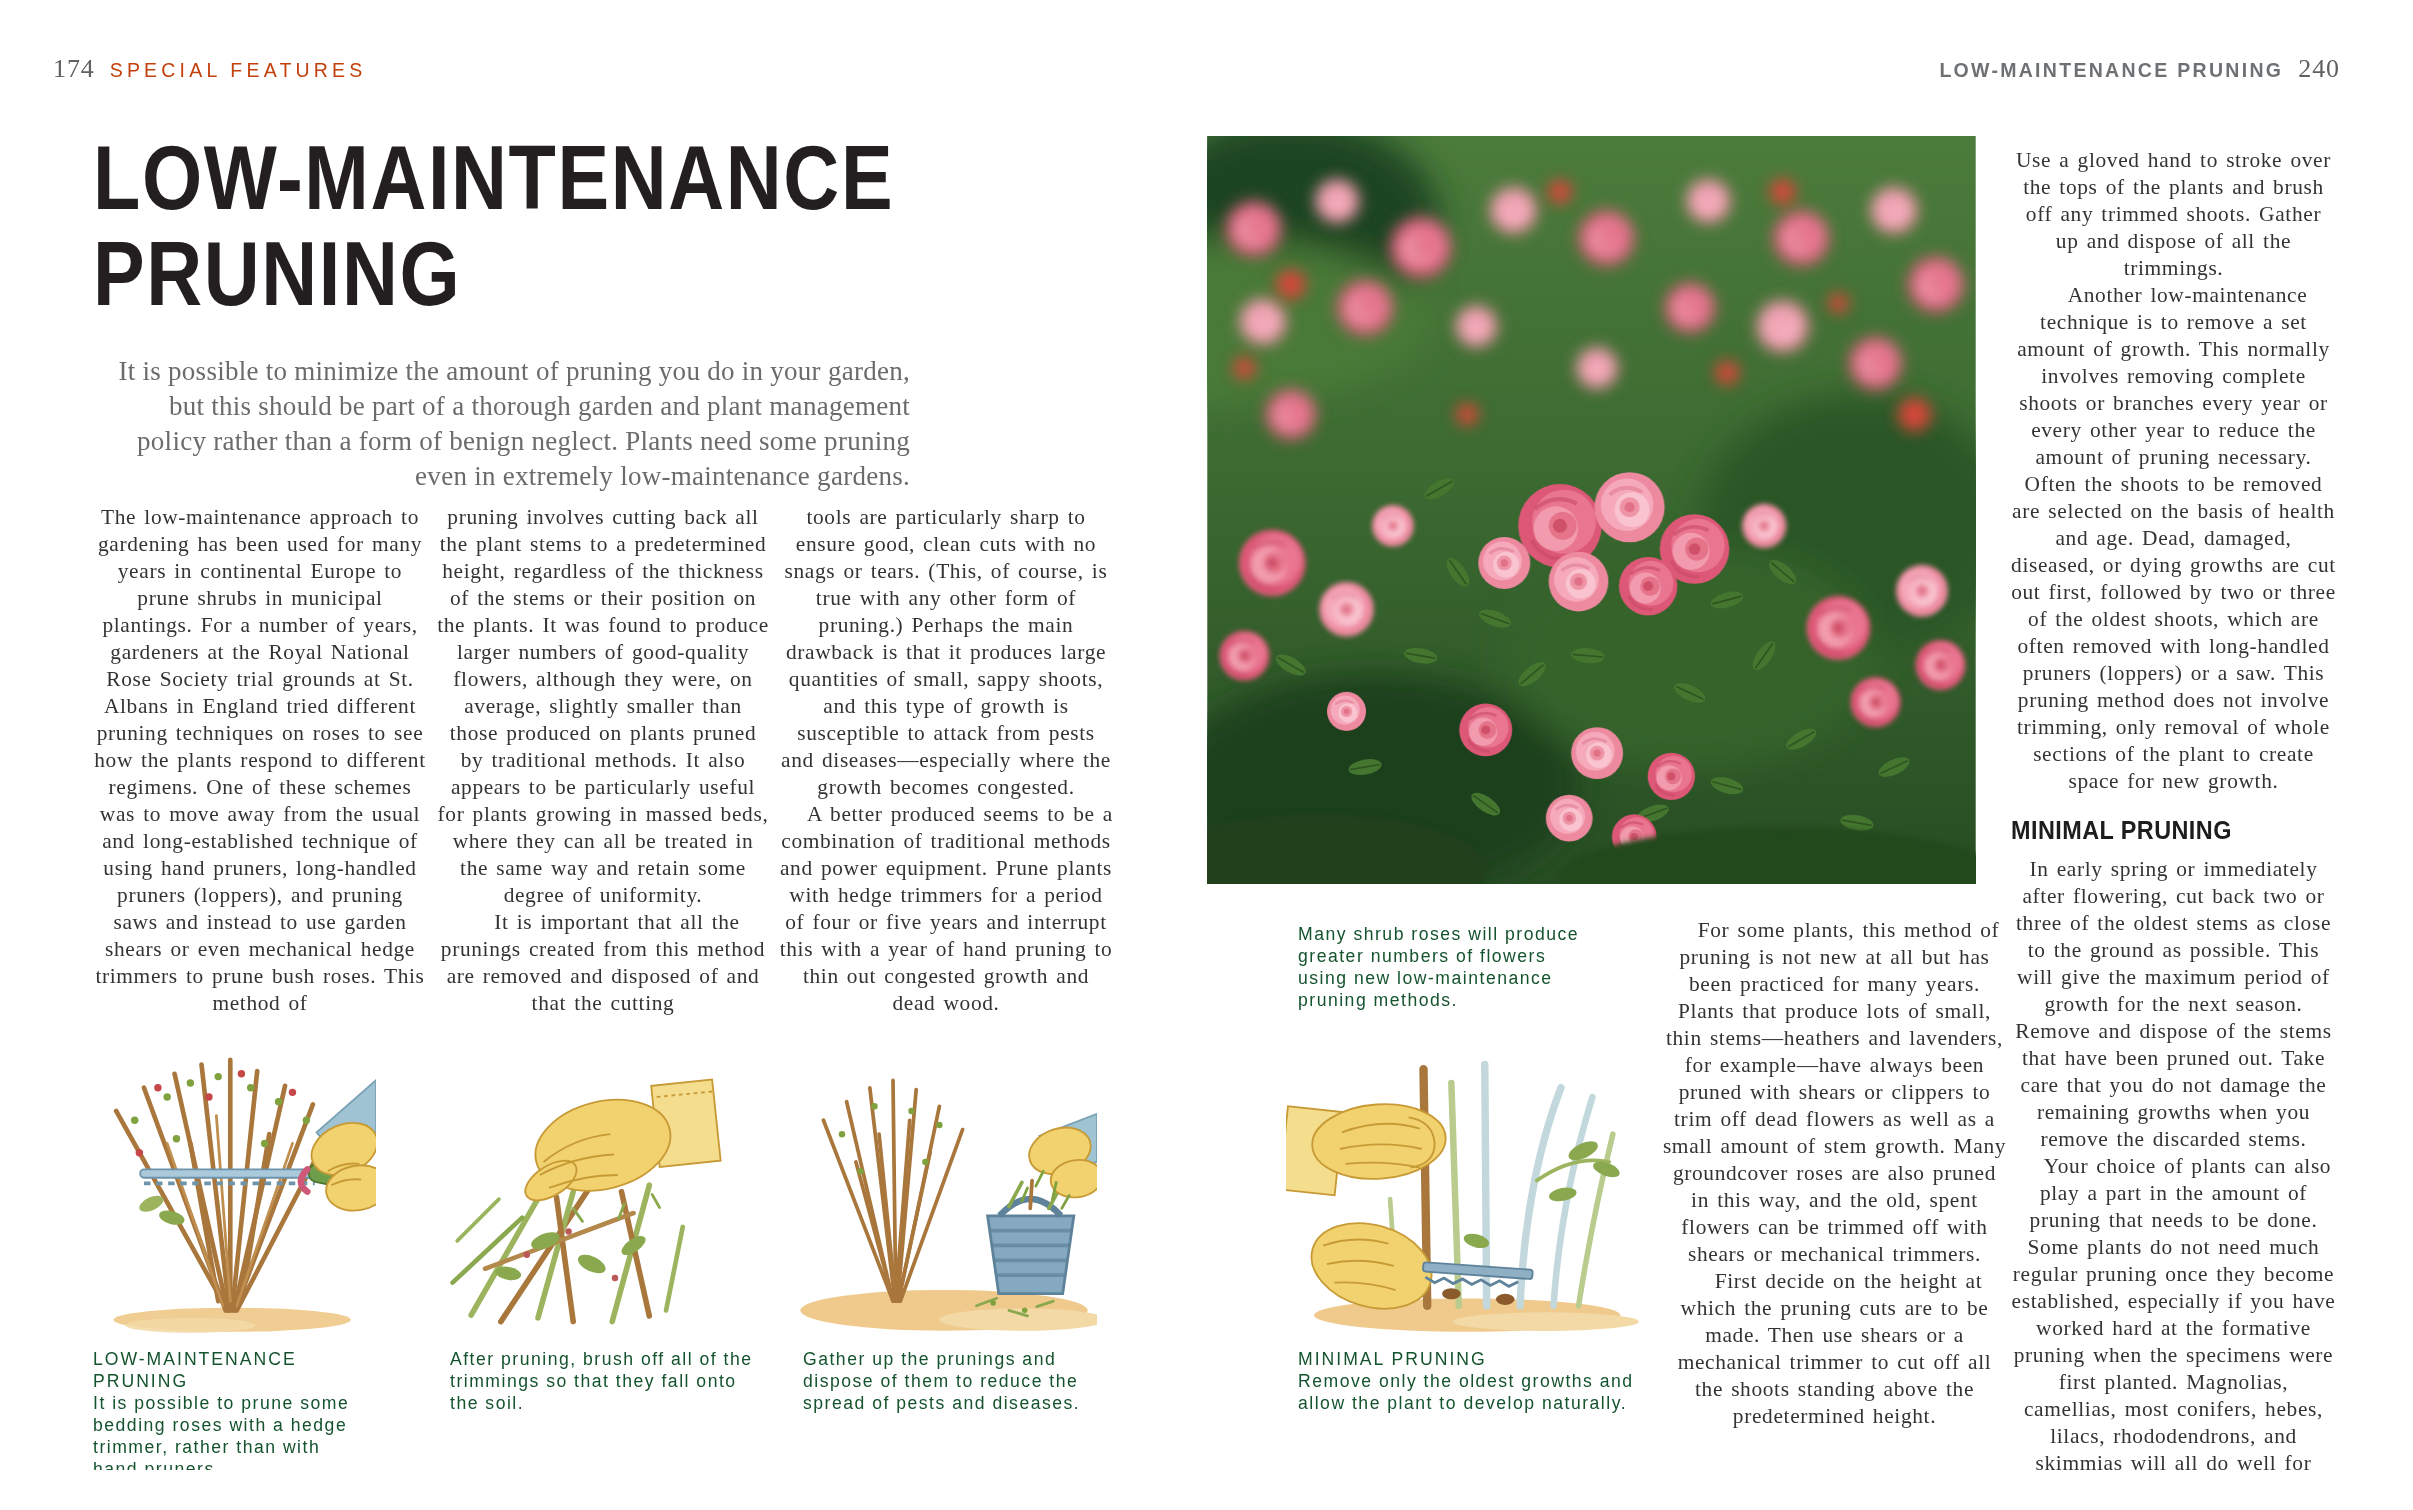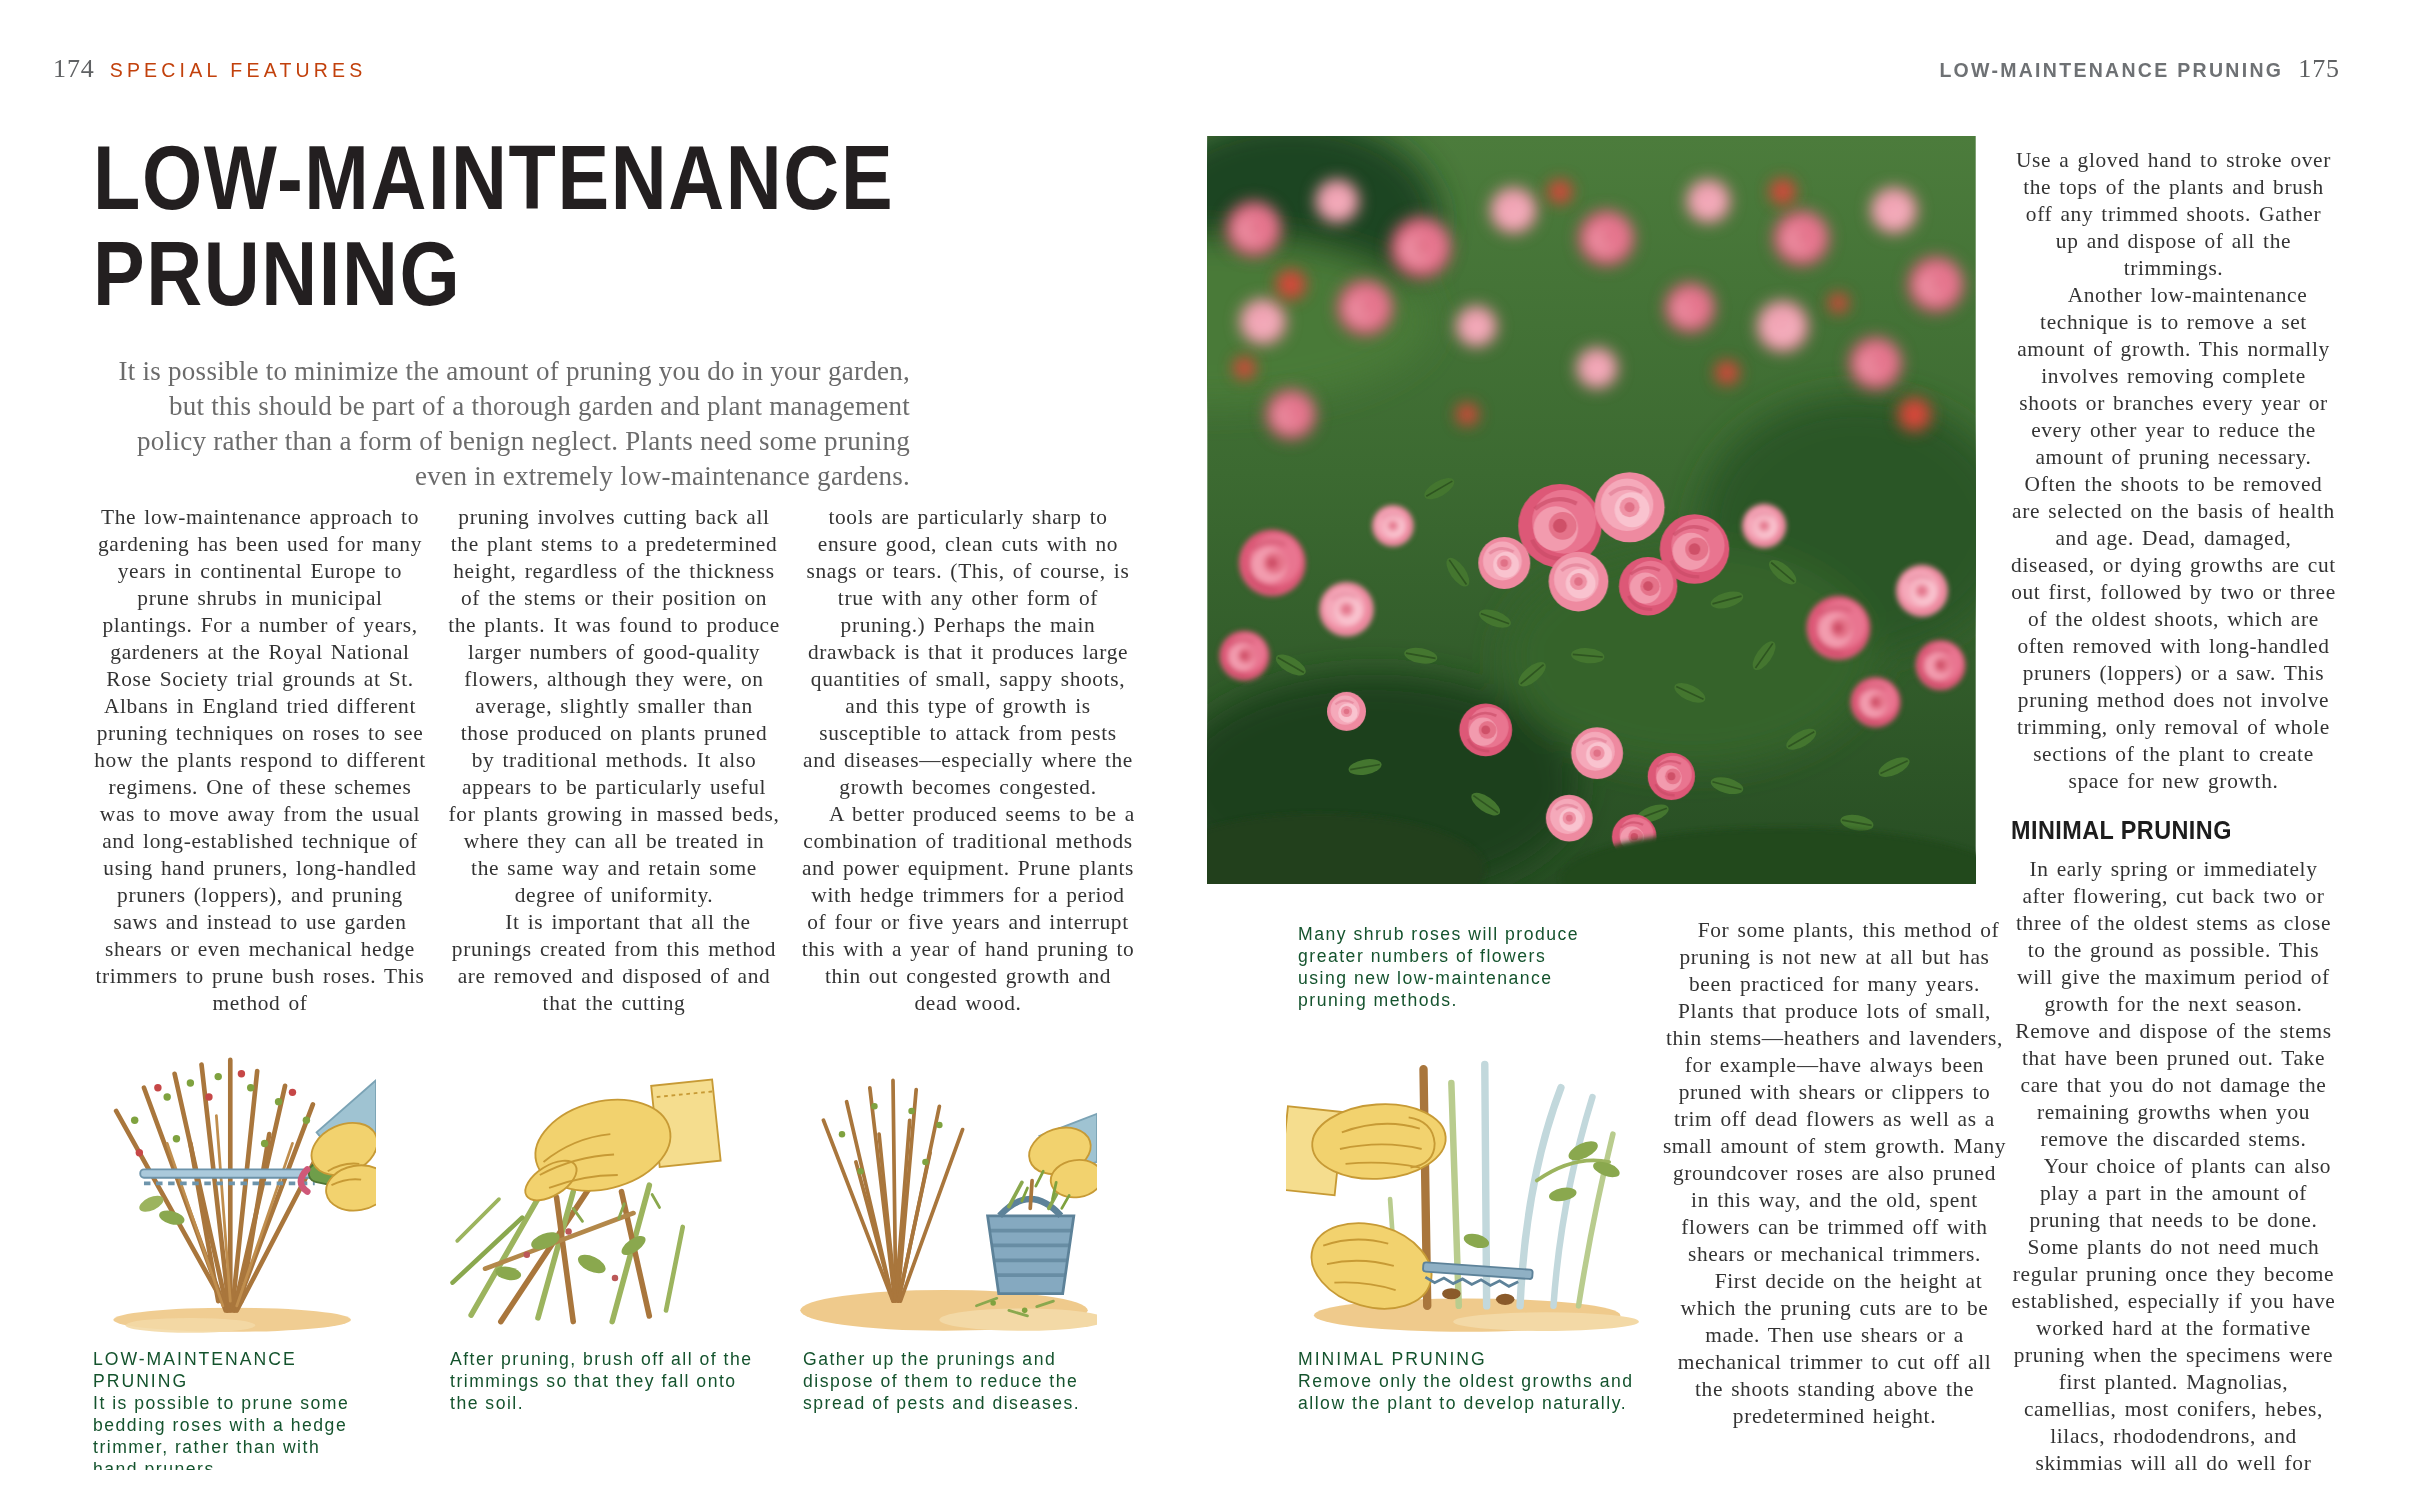--- a/index.html
+++ b/index.html
@@ -12,21 +12,21 @@
   .runhead-right{right:73px;}
   .runhead-right .sectlabel{font-weight:bold;color:#6e7174;letter-spacing:2.3px;}
   
   .main-title{position:absolute;left:93px;top:130px;font-family:"Liberation Sans",sans-serif;
               font-weight:bold;font-size:90px;line-height:96px;color:#231f20;letter-spacing:1.9px;
               transform:scaleX(.86);transform-origin:0 0;white-space:nowrap;}
   
   .intro{position:absolute;left:93px;top:327px;width:817px;font-size:27px;line-height:35px;
          color:#6b6b6b;letter-spacing:.01em;text-align:right;}
   
-  .cols{position:absolute;left:93px;top:504px;width:1049px;display:flex;gap:20px;}
+  .cols{position:absolute;left:93px;top:504px;width:1049px;display:flex;gap:9px;}
   .col{width:334px;}
   .bodyp{margin:0;font-size:21.4px;line-height:27px;color:#333;letter-spacing:.03em;word-spacing:.1em;text-align:center;}
   .ind{text-indent:28px;}
   .col-mid{position:absolute;left:1662px;top:917px;width:345px;}
   .col-right{position:absolute;left:2011px;top:147px;width:325px;}
   .subhead{display:inline-block;font-family:"Liberation Sans",sans-serif;font-weight:bold;
            font-size:26px;color:#1d1d1d;letter-spacing:0.5px;margin:20.4px 0 9.3px 0;
            transform:scaleX(.9);transform-origin:0 0;white-space:nowrap;}
   
   .cap{position:absolute;font-family:"Liberation Sans",sans-serif;font-size:17.6px;line-height:22px;
@@ -42,21 +42,21 @@
 
 <div class="spread">
 
   <div class="runhead" style="left:53px;">
     <span class="folio">174</span>
     <span class="sectlabel">SPECIAL FEATURES</span>
   </div>
 
   <div class="runhead runhead-right">
     <span class="sectlabel">LOW-MAINTENANCE PRUNING</span>
-    <span class="folio">175</span>
+    <span class="folio">240</span>
   </div>
 
   <div class="main-title">
     <span>LOW-MAINTENANCE</span><br>
     <span>PRUNING</span>
   </div>
 
   <p class="intro">It is possible to minimize the amount of pruning you do in your garden, but this should be part of a thorough garden and plant management policy rather than a form of benign neglect. Plants need some pruning even in extremely low-maintenance gardens.</p>
 
   <div class="cols">

